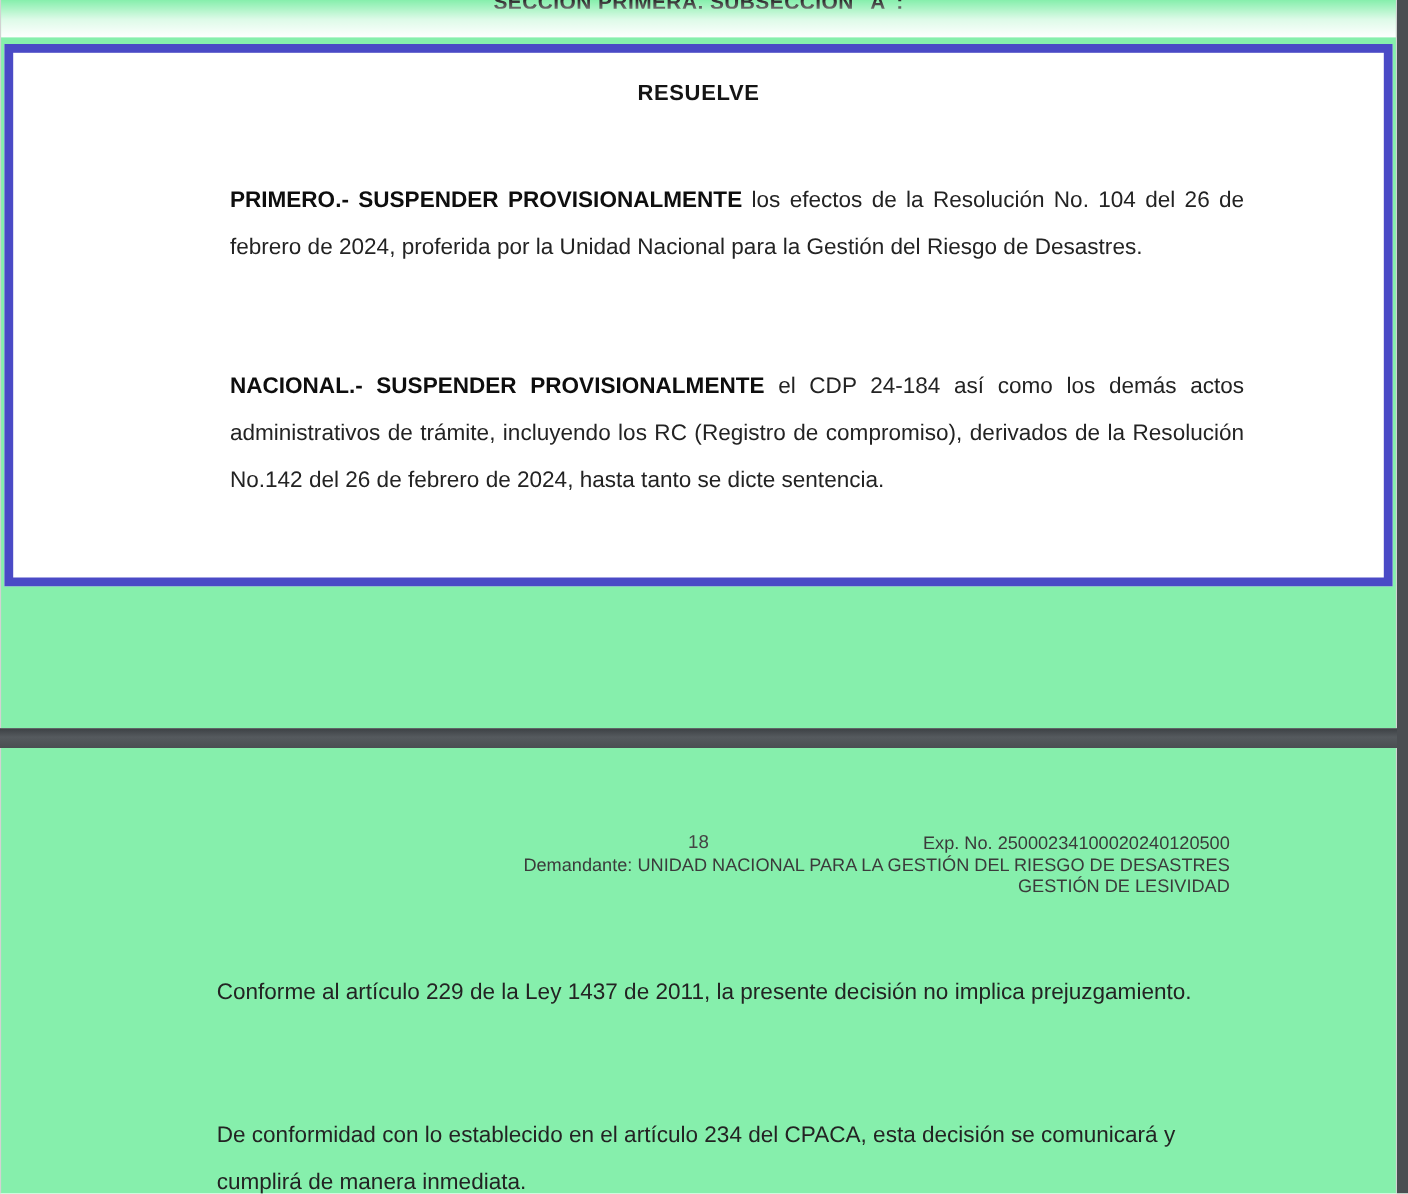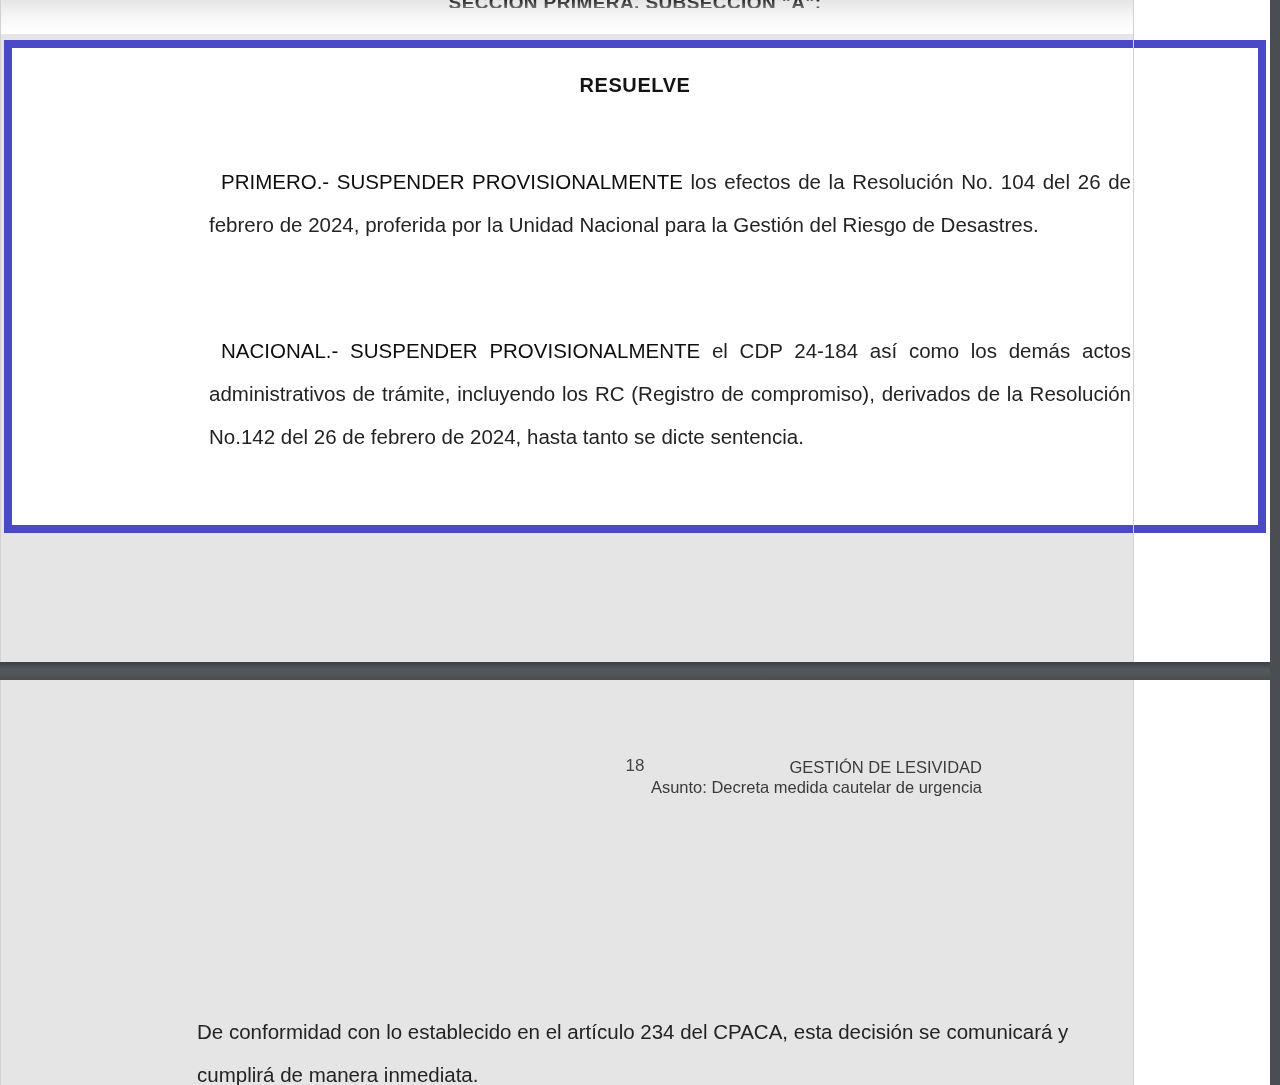--- a/index.html
+++ b/index.html
@@ -31,22 +31,22 @@
     right: 0;
     width: 10px;
     height: 1085px;
     background: #4a4e52;
   }
 
   
   .sheet {
     position: absolute;
     left: 0;
-    width: 1134px;
-    background: #e5e5e5;
+    width: 1270px;
+    background: #86efac;
     box-sizing: border-box;
   }
   .sheet::before,
   .sheet::after {
     content: "";
     position: absolute;
     top: 0;
     bottom: 0;
     width: 1px;
     background: #d2d2d2;
@@ -122,21 +122,21 @@
   }
 
   .doc-body {
     font-size: 20.5px;
     line-height: 43px;
     color: #232323;
     text-align: justify;
     margin: 0;
   }
   .doc-body.ragged { text-align: left; }
-  .doc-body b { font-weight: normal; color: #0e0e0e; margin-left: 12px; }
+  .doc-body b { font-weight: bold; color: #0e0e0e; }
 
   
   #resuelve-title {
     position: absolute;
     left: 0;
     top: 26px;
     width: 100%;
   }
   #clause-first {
     position: absolute;
@@ -205,24 +205,26 @@
     </div>
   </div>
 
   <div id="page-gap"></div>
 
   <div class="sheet" id="page-two">
 
     <div id="folio-number">18</div>
 
     <div id="case-header">
+      <div>Exp. No. 25000234100020240120500</div>
+      <div>Demandante: UNIDAD NACIONAL PARA LA GESTIÓN DEL RIESGO DE DESASTRES</div>
       <div>GESTIÓN DE LESIVIDAD</div>
-      <div>Asunto: Decreta medida cautelar de urgencia</div>
     </div>
 
+    <p id="para-prejuzgamiento" class="doc-body ragged">Conforme al artículo 229 de la Ley 1437 de 2011, la presente decisión no implica prejuzgamiento.</p>
 
     <p id="para-cpaca" class="doc-body ragged">De conformidad con lo establecido en el artículo 234 del CPACA, esta decisión se comunicará y cumplirá de manera inmediata.</p>
 
   </div>
 
   <div id="right-gutter"></div>
 
 </div>
 
 </body></html>

